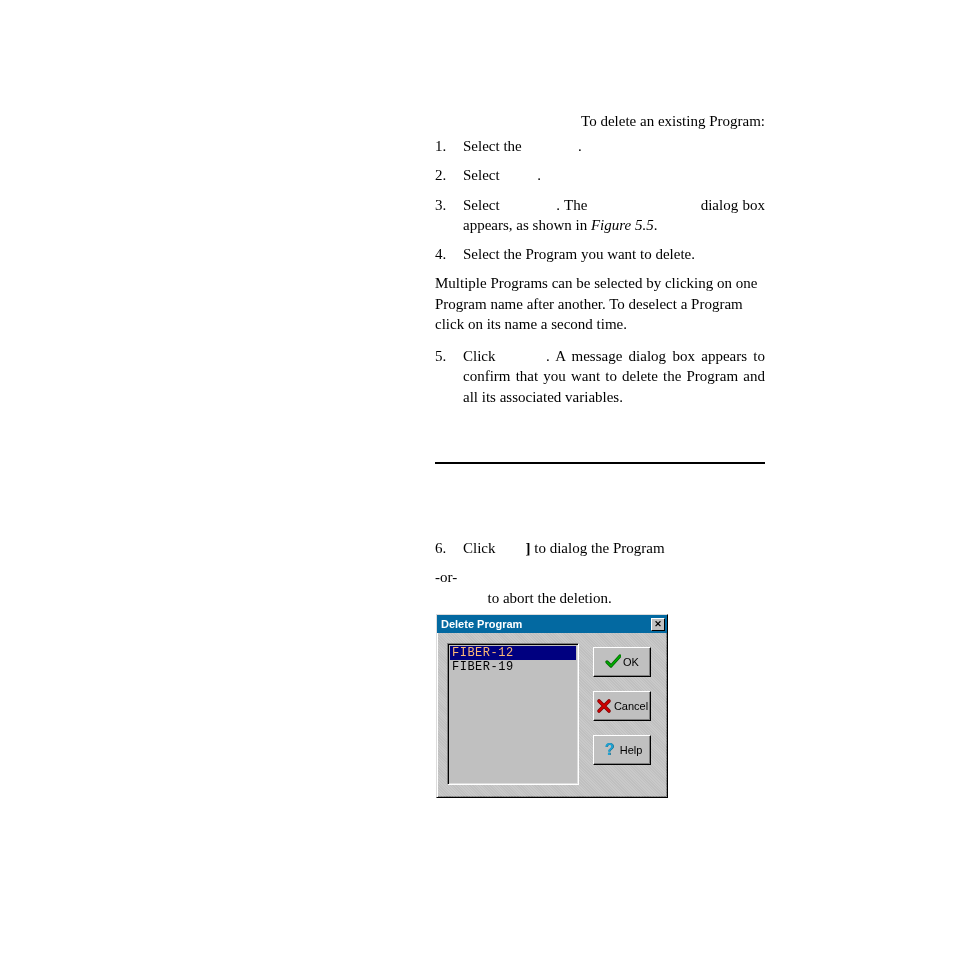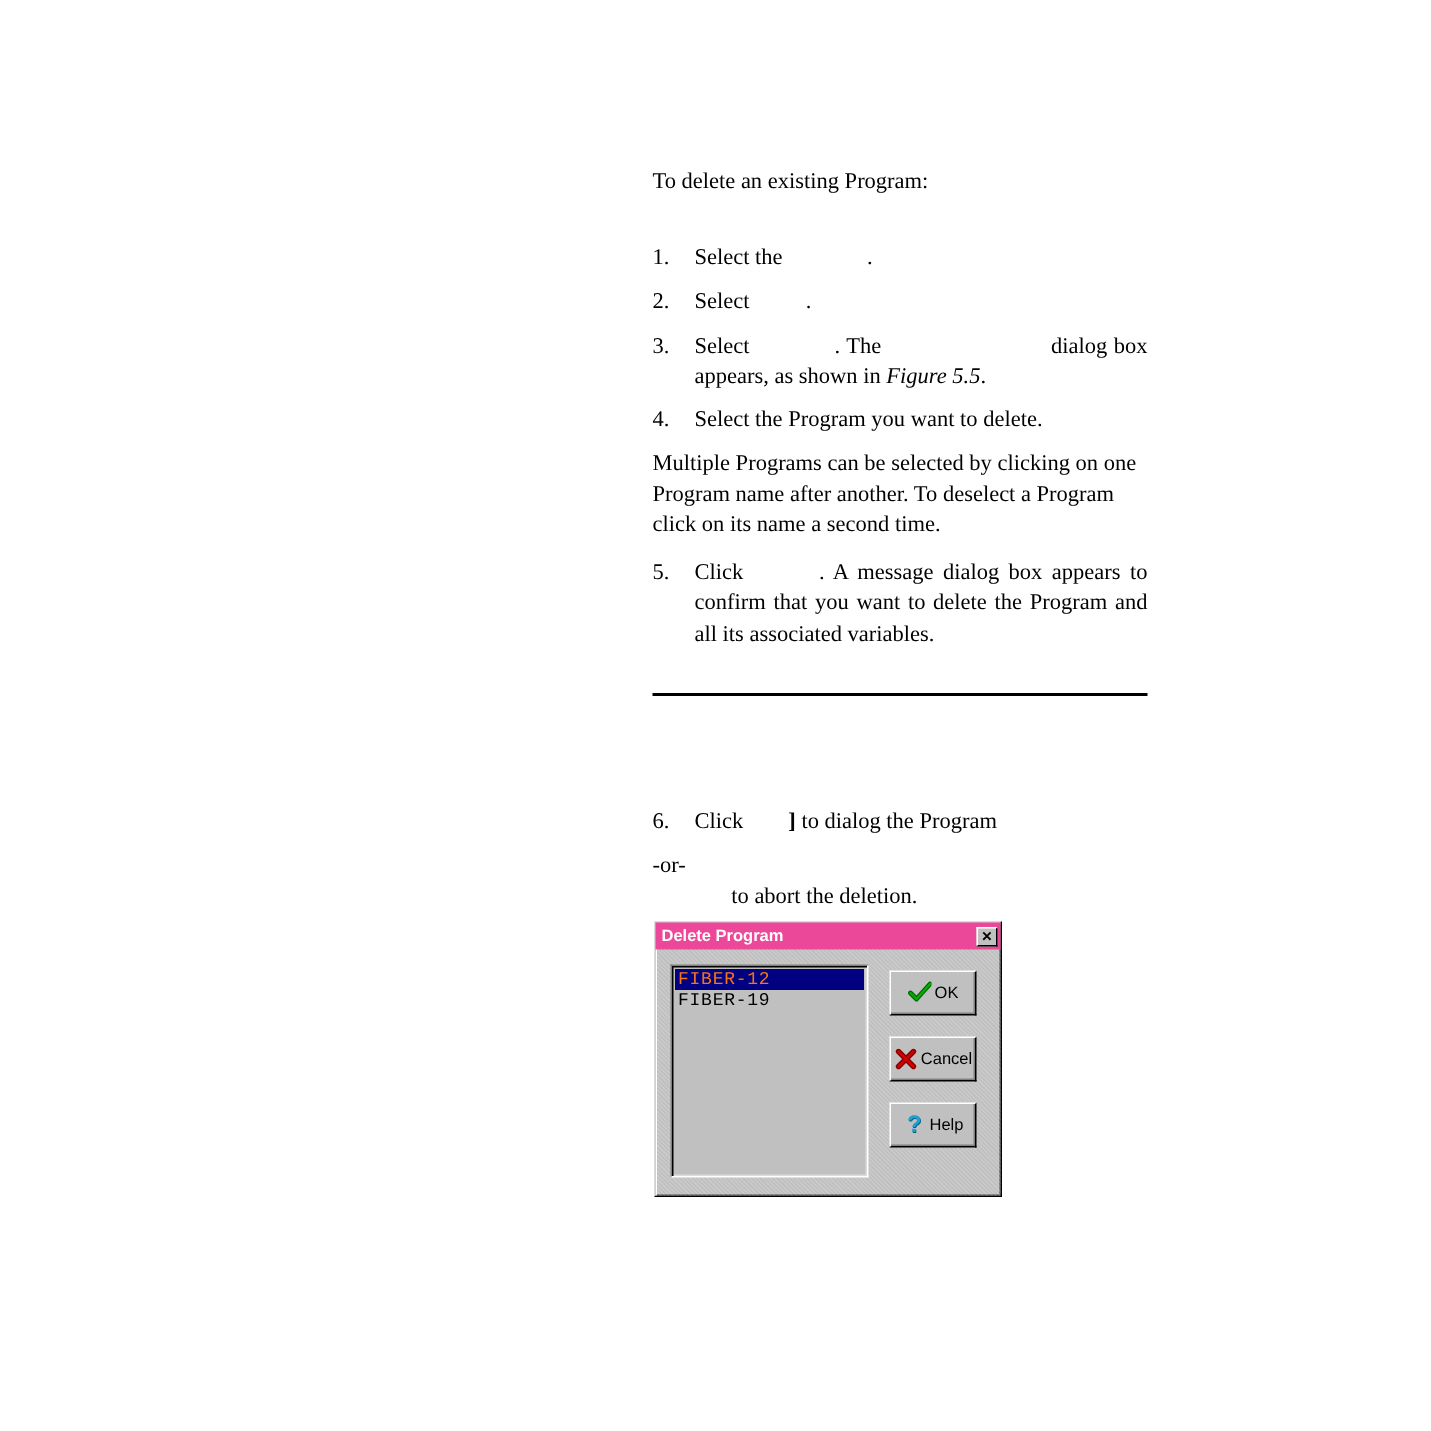--- a/index.html
+++ b/index.html
@@ -12,21 +12,22 @@
       color: #000;
       position: relative;
     }
     .content {
       position: absolute;
       left: 435px;
       top: 113px;
       width: 330px;
     }
     .intro {
-      margin-bottom: 32px;
+      margin-bottom: 6px;
+      text-align: right;
     }
     .list-item {
       display: flex;
       margin-bottom: 9px;
       line-height: 1.35;
     }
     .list-num {
       width: 28px;
       flex-shrink: 0;
     }
@@ -64,21 +65,21 @@
       width: 232px;
       background: #c0c0c0;
       border-top: 1px solid #dcdcdc;
       border-left: 1px solid #dcdcdc;
       border-right: 1px solid #000;
       border-bottom: 1px solid #000;
       box-shadow: inset 1px 1px 0 #fff, inset -1px -1px 0 #808080;
     }
     .titlebar {
       height: 18px;
-      background: #ec4899;
+      background: #0369a1;
       color: #fff;
       display: flex;
       align-items: center;
       justify-content: space-between;
       padding: 0 2px;
     }
     .titlebar-text {
       font-family: Tahoma, Arial, sans-serif;
       font-size: 11px;
       font-weight: bold;
@@ -122,21 +123,21 @@
       font-size: 12px;
     }
     .list-entry {
       padding: 0 2px;
       height: 14px;
       line-height: 14px;
       letter-spacing: 0.5px;
     }
     .list-entry.selected {
       background: #000080;
-      color: #f97316;
+      color: #fdba74;
     }
     .btn-col {
       display: flex;
       flex-direction: column;
       gap: 14px;
       margin-top: 4px;
     }
     .btn {
       width: 58px;
       height: 30px;

